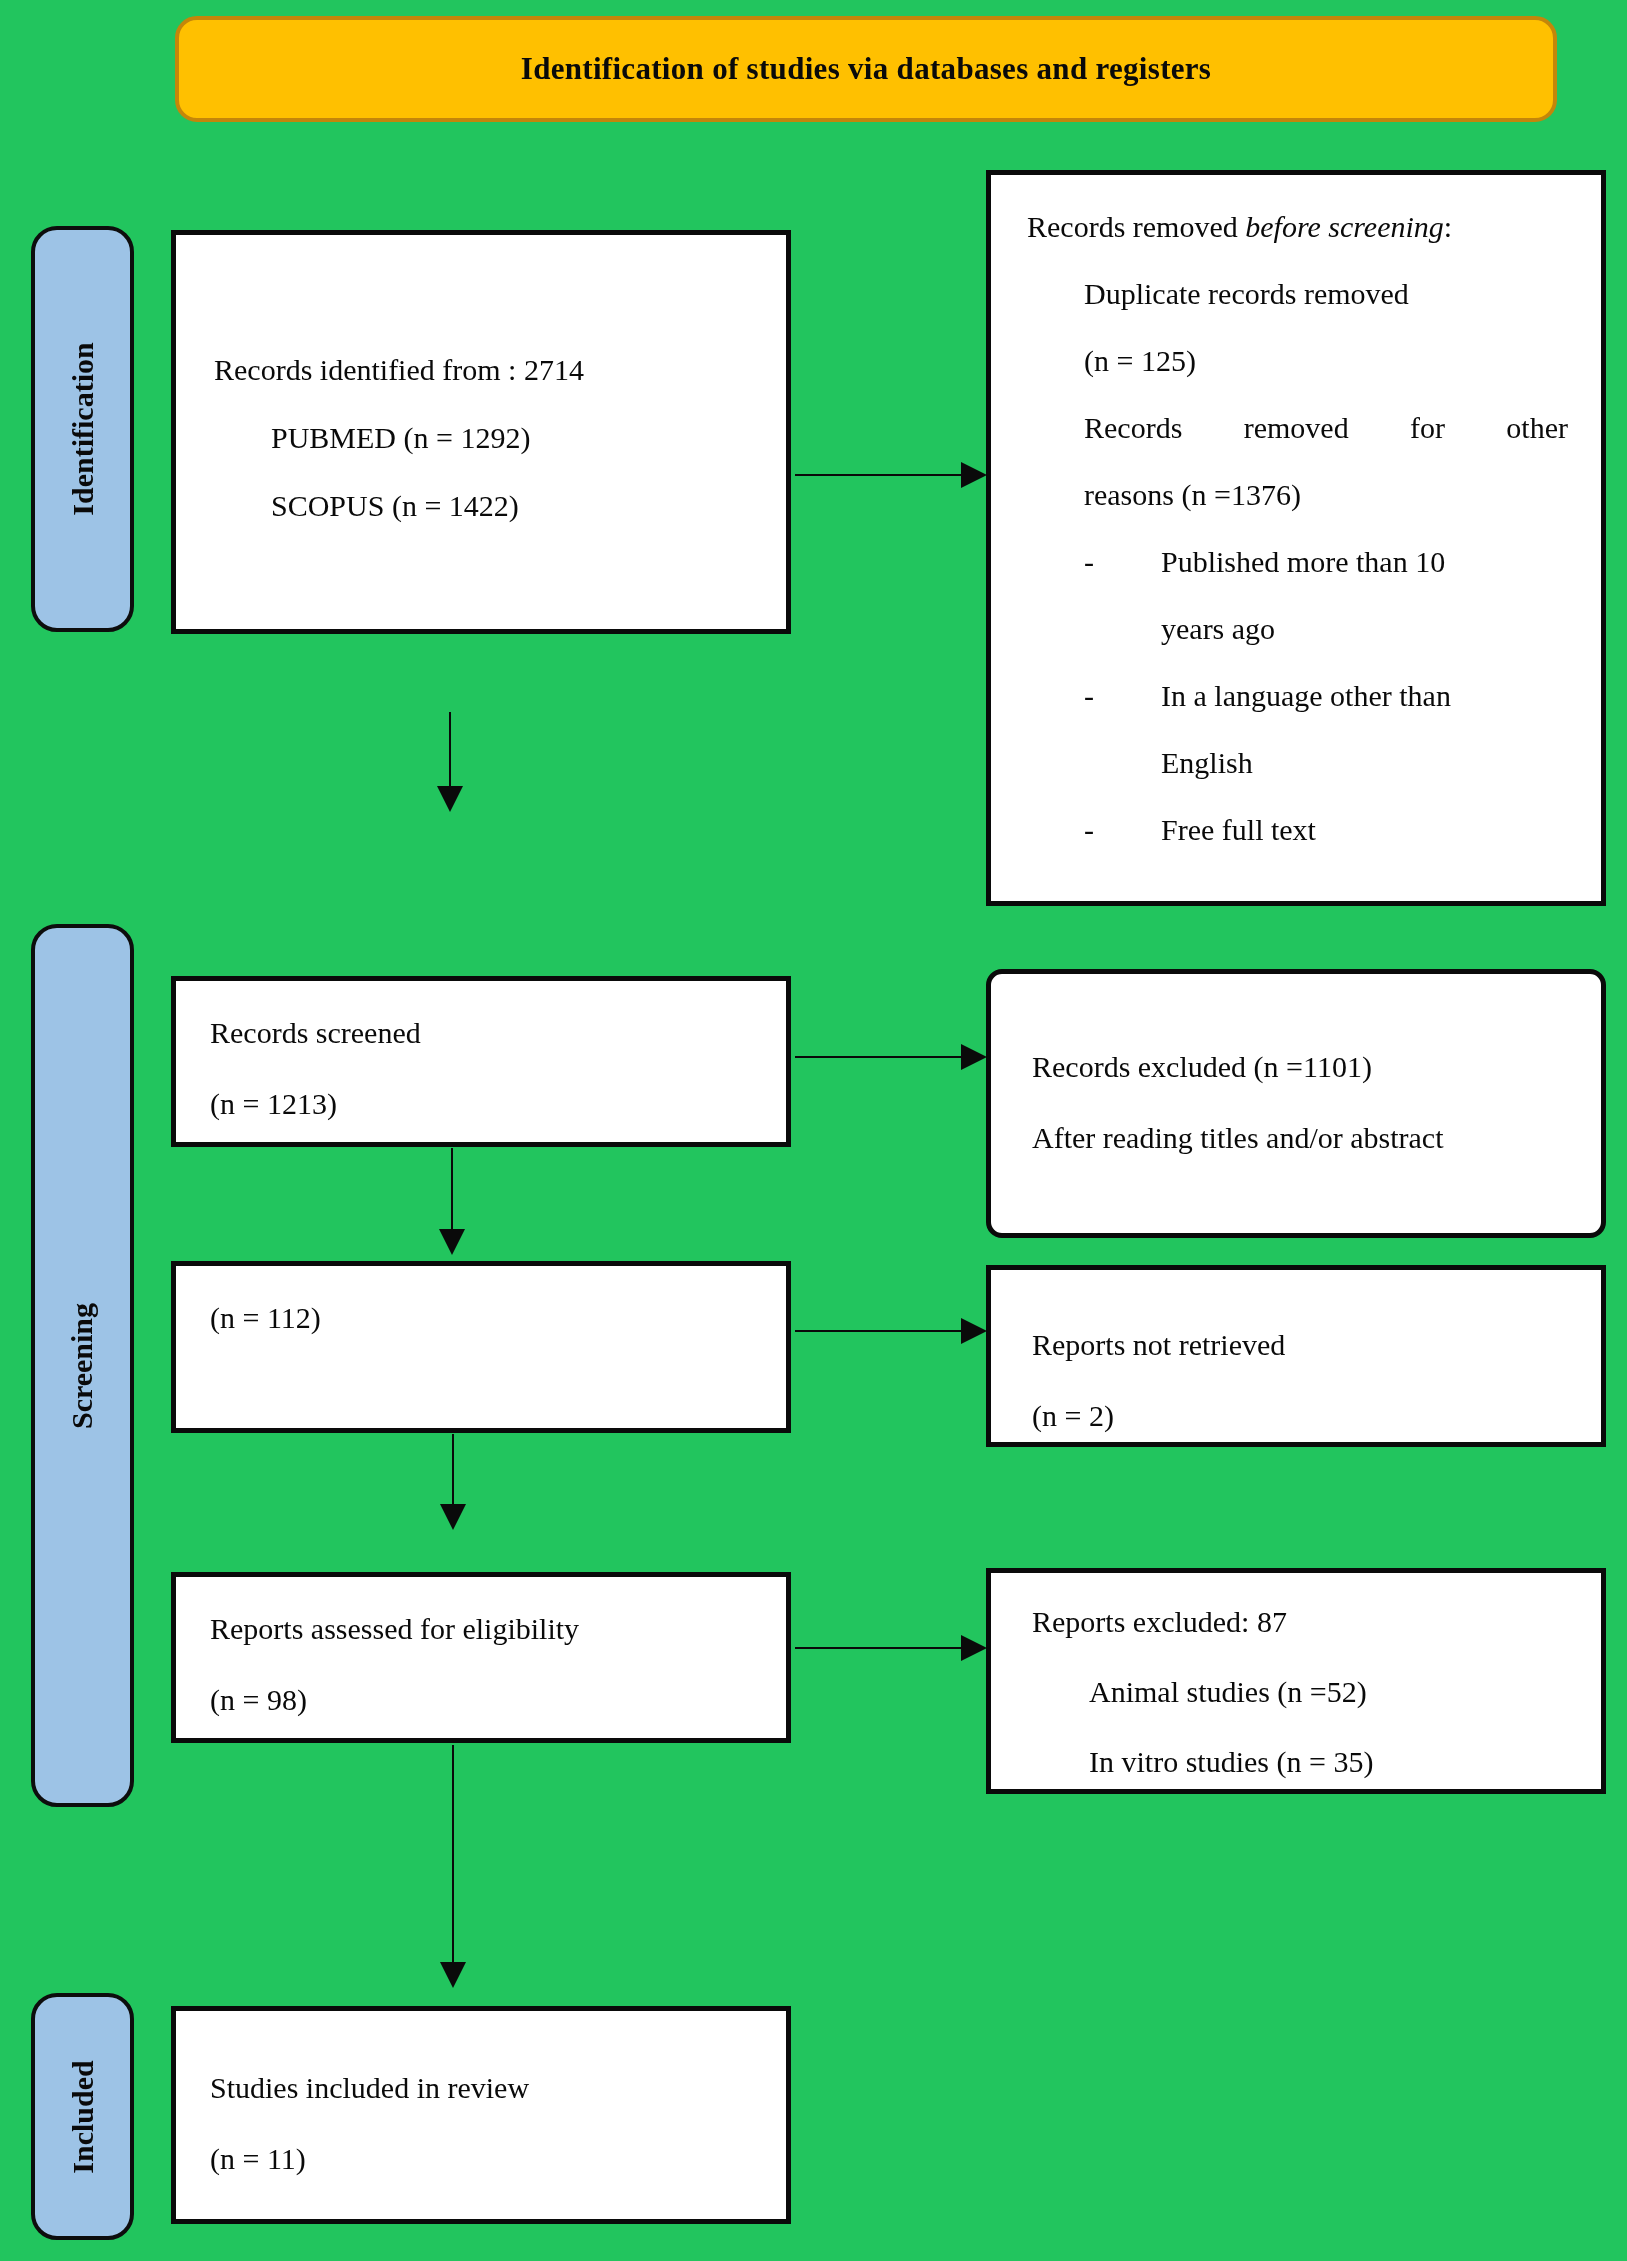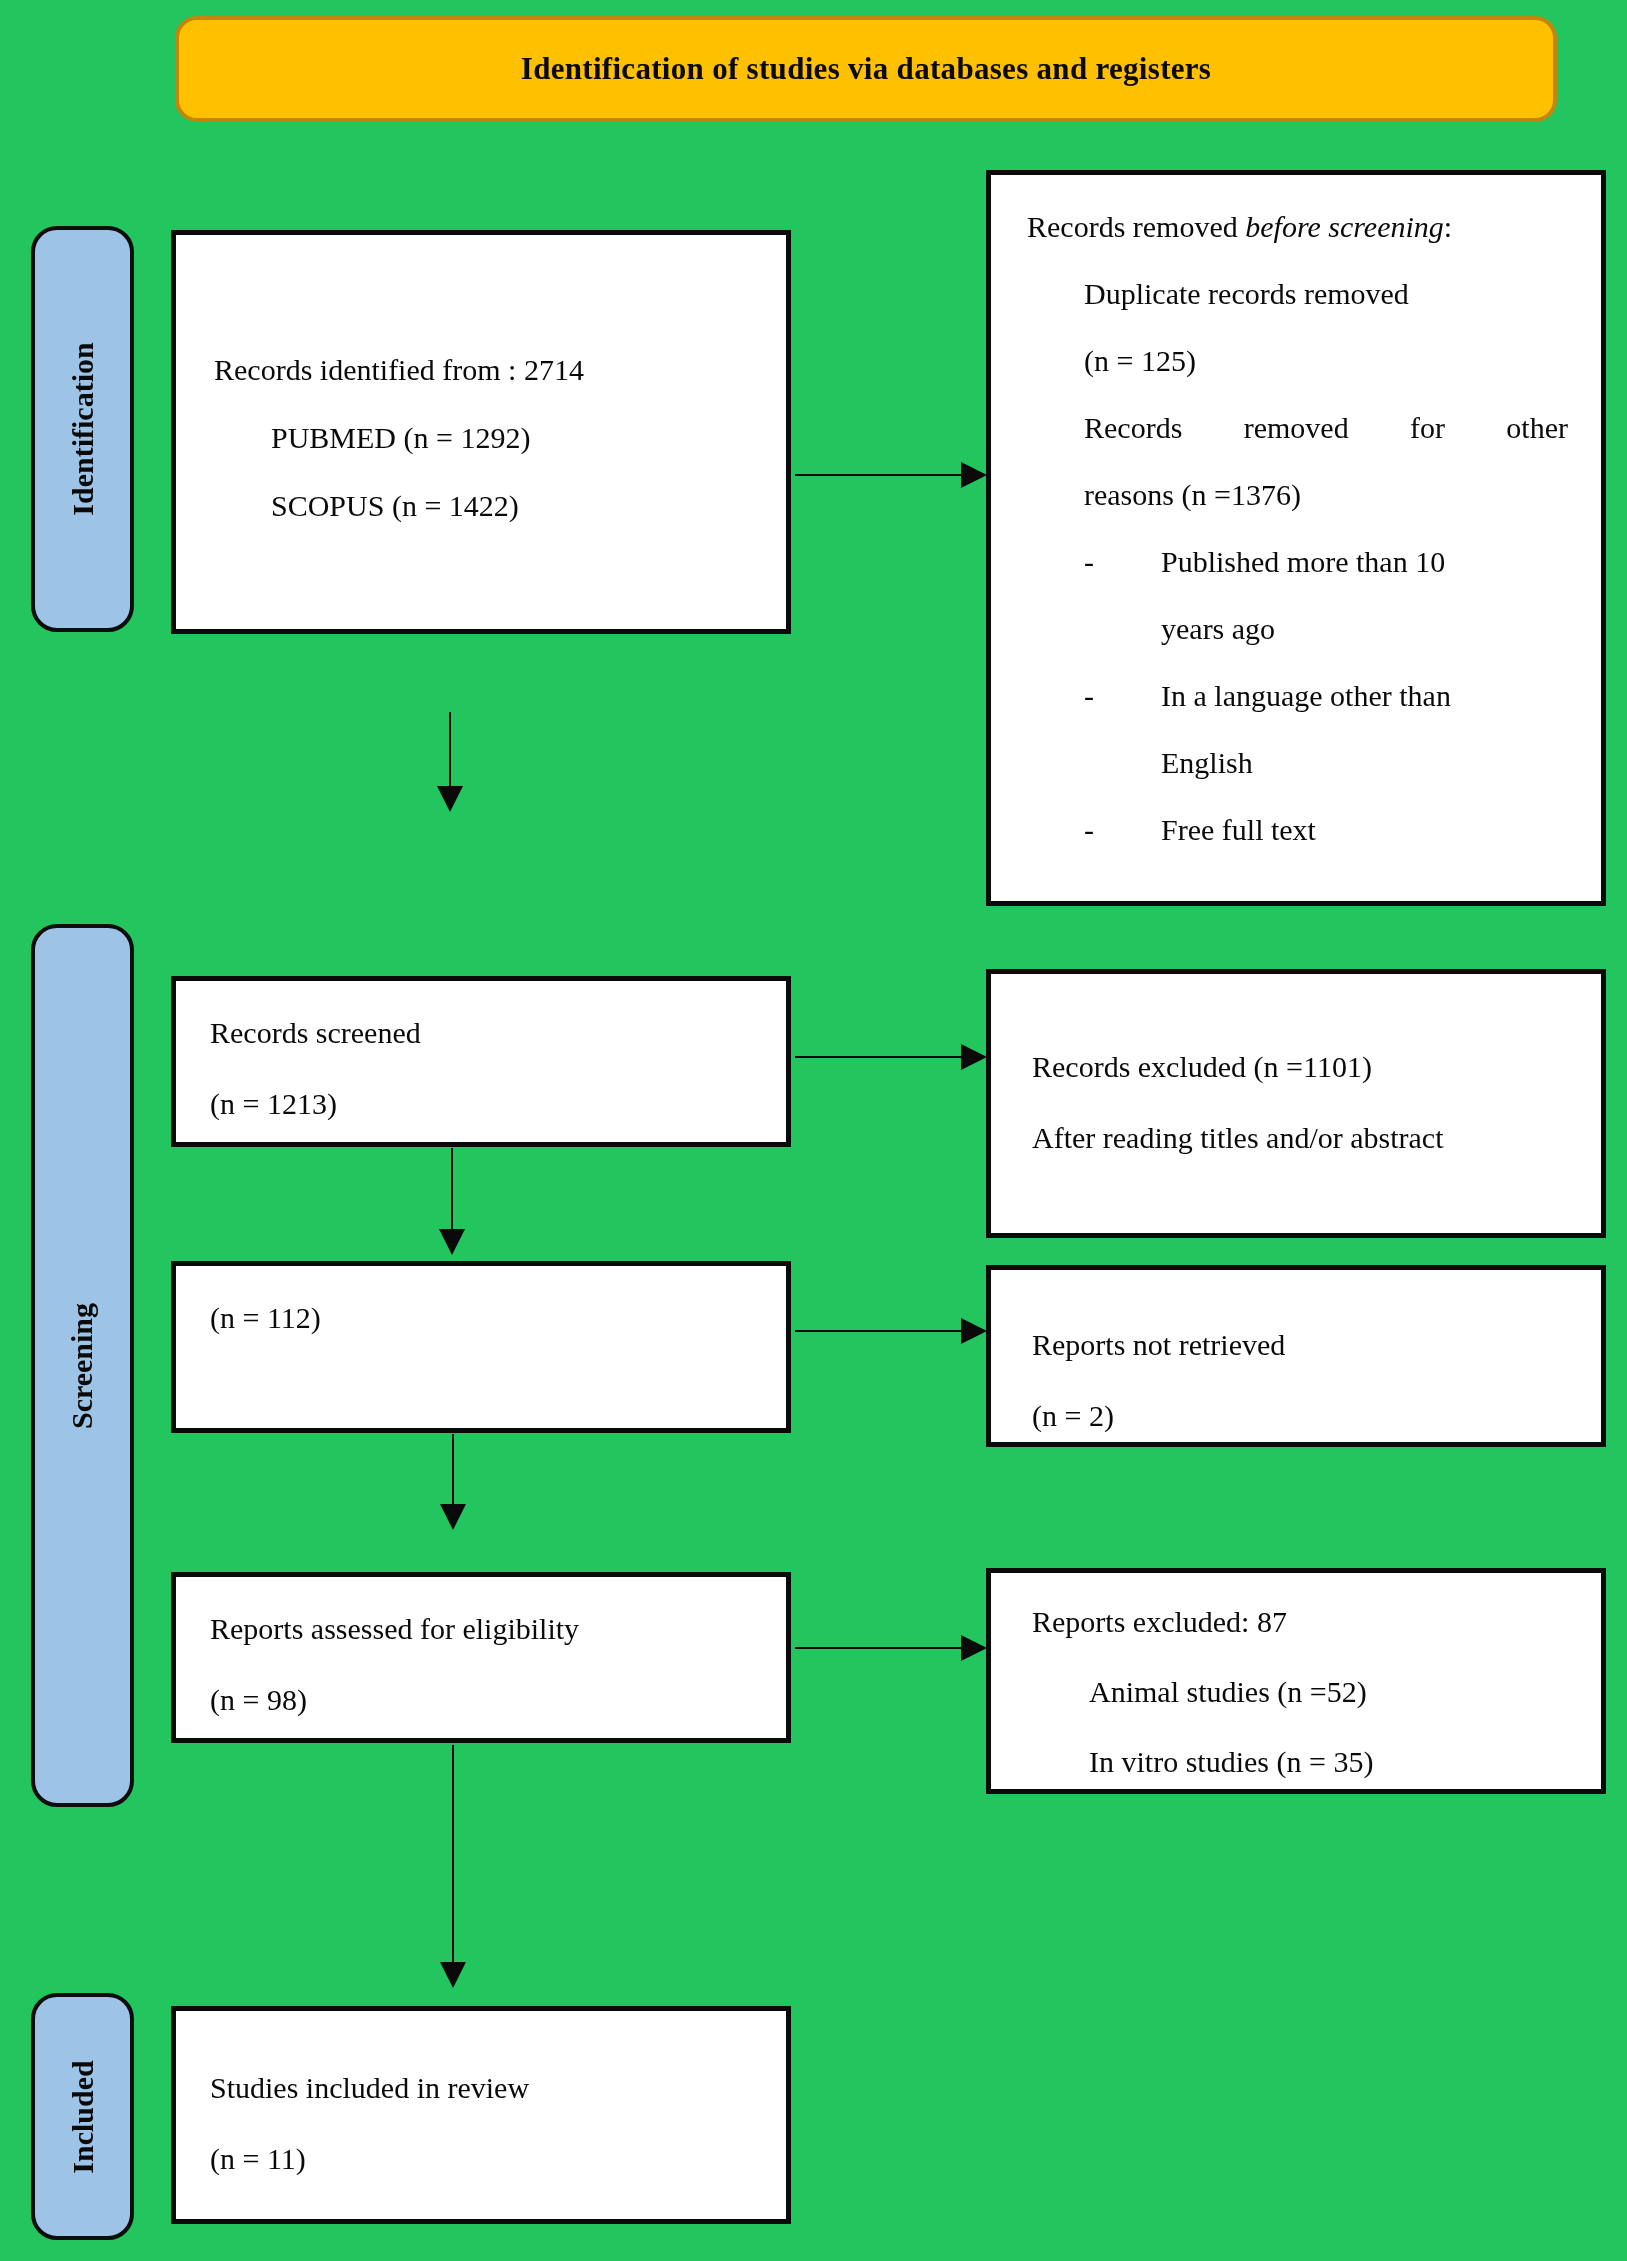--- a/index.html
+++ b/index.html
@@ -34,21 +34,21 @@
   #stage-included{top:1993px;height:247px;}
   
   .fbox{
     position:absolute;background:#ffffff;border:5px solid #0a0a0a;
     box-sizing:border-box;font-size:30px;line-height:71px;
   }
   .fbox .ind{margin-left:57px;}
   #box-records-identified{left:171px;top:230px;width:620px;height:404px;padding:101px 22px 4px 38px;line-height:68px;}
   #box-records-removed{left:986px;top:170px;width:620px;height:736px;padding:18px 33px 0 36px;line-height:67px;}
   #box-records-screened{left:171px;top:976px;width:620px;height:171px;padding:16.4px 22px 0 34px;}
-  #box-records-excluded{left:986px;top:969px;width:620px;height:269px;padding:57px 30px 0 41px;}
+  #box-records-excluded{left:986px;top:969px;width:620px;height:269px;padding:57px 30px 0 41px;border-radius:16px;}
   #box-reports-sought{left:171px;top:1261px;width:620px;height:172px;padding:16.4px 22px 0 34px;}
   #box-reports-not-retrieved{left:986px;top:1265px;width:620px;height:182px;padding:39px 30px 0 41px;}
   #box-reports-assessed{left:171px;top:1572px;width:620px;height:171px;padding:16.4px 22px 0 34px;}
   #box-reports-excluded{left:986px;top:1568px;width:620px;height:226px;padding:13.7px 30px 0 41px;line-height:70px;}
   #box-studies-included{left:171px;top:2006px;width:620px;height:218px;padding:41px 22px 0 34px;}
   .justify-line{text-align:justify;text-align-last:justify;}
   .bullet-row{display:flex;}
   .bullet-marker{width:77px;flex:none;}
   .bullet-text{flex:1;}
   .it{font-style:italic;}

